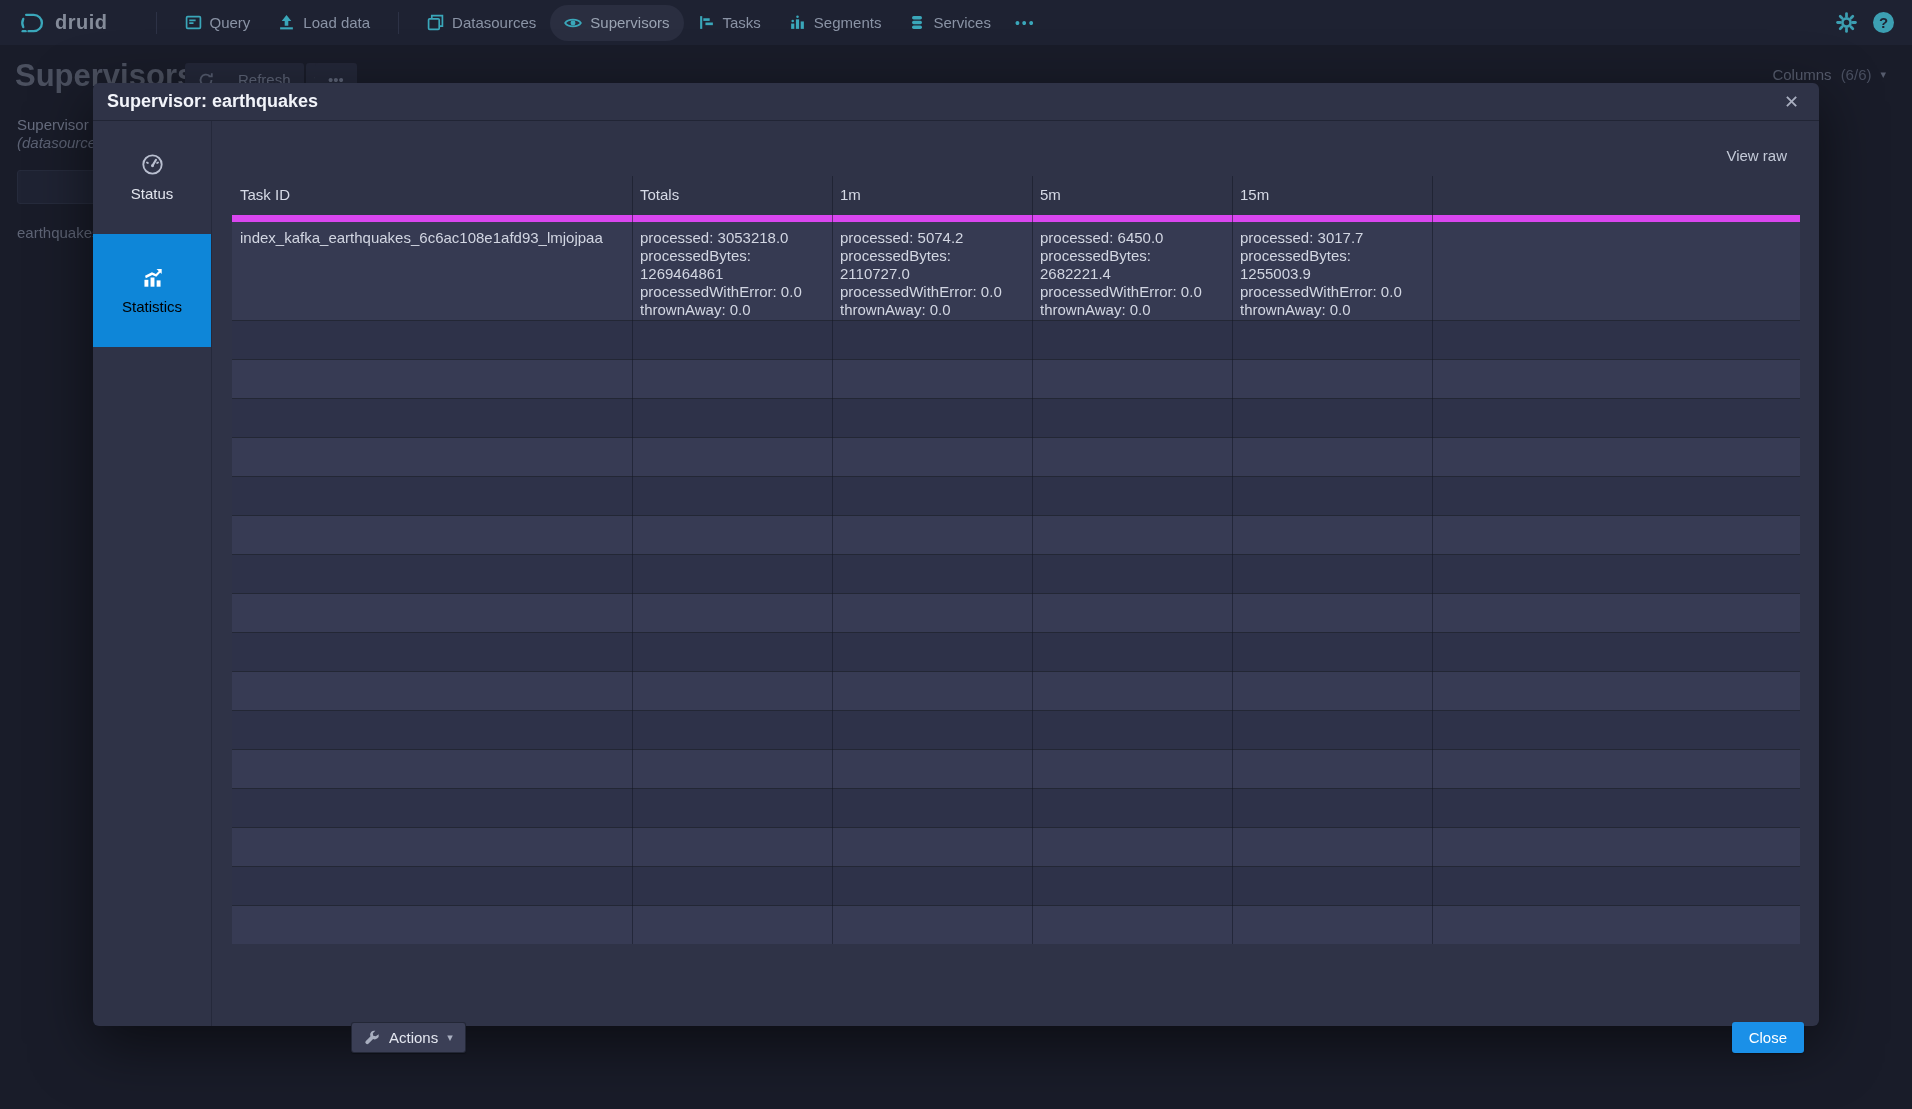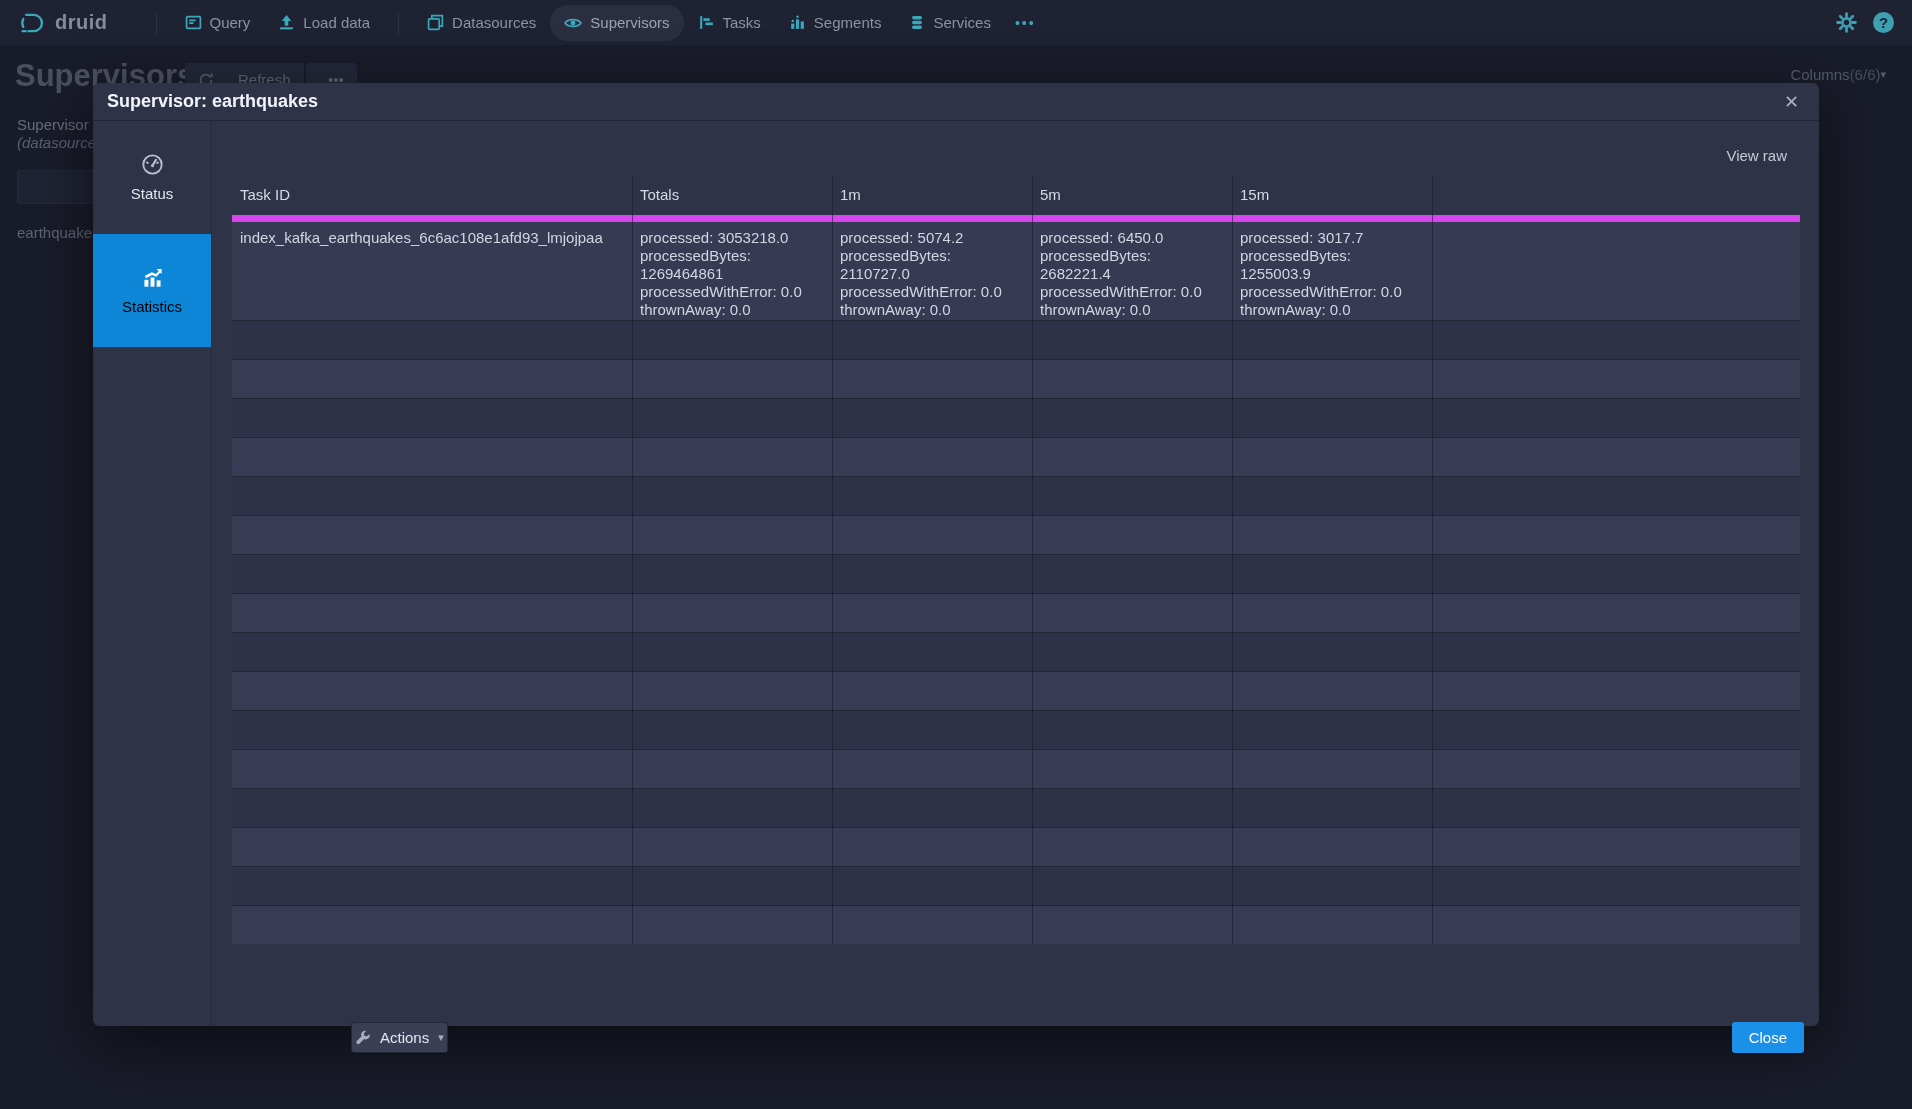--- a/index.html
+++ b/index.html
@@ -39,21 +39,21 @@
   .refresh-group { position:absolute; left:185px; top:63px; display:flex; align-items:center; }
   .btn-dim {
     height:33px; background:#232738; border:none; border-radius:3px;
     color:#5c6376; font-size:15px; display:flex; align-items:center; gap:24px;
     padding:0 13px; cursor:pointer;
   }
   .btn-dim svg { color:#545b6e; }
   .refresh-caret { margin-left:2px; padding:0 9px; }
   .more-dim { position:absolute; left:315px; top:63px; }
   .columns-btn {
-    position:absolute; right:26px; top:66px; display:flex; align-items:center; 
+    position:absolute; right:26px; top:66px; display:flex; align-items:center; gap:9px;
     color:#565c6d; font-size:15px; cursor:pointer;justify-content:flex-end;
   }
   .columns-btn .paren { color:#494f60; }
   .caret { font-size:11px; color:#565c6d; }
   .filter-label { position:absolute; left:17px; top:116px; font-size:15px; color:#676d7f; }
   .filter-sublabel { position:absolute; left:17px; top:134px; font-size:15px; font-style:italic; color:#5b6173; }
   .bg-search {
     position:absolute; left:17px; top:170px; width:220px; height:34px;
     background:#1f2333; border:1px solid #262b3c; border-radius:3px;
   }
@@ -98,21 +98,21 @@
     white-space:pre-line; overflow:hidden;
   }
   .stripe-row { height:39px; border-top:1px solid #232735; }
   .stripe-row.dark { background:#2e3249; }
   .stripe-row.light { background:#373b54; }
   .col-line { position:absolute; top:0; bottom:0; width:1px; background:rgba(20,23,36,.55); }
   
   .actions-btn {
     position:absolute; left:139px; top:901px; height:31px;
     background:#3b3f56; border:1px solid rgba(17,20,30,.55); border-radius:3px;
-    display:flex; align-items:center; gap:9px; padding:0 3px;
+    display:flex; align-items:center; gap:9px; padding:0 12px;
     color:#e4e7f0; font-size:15px; cursor:pointer; box-shadow:0 1px 1px rgba(0,0,0,.3);
   }
   .actions-btn svg { color:#a9afc0; }
   .actions-btn .caret { color:#a9afc0; }
   .close-btn {
     position:absolute; right:15px; top:901px; height:31px;
     background:#1a90e8; border:none; border-radius:3px;
     color:#ffffff; font-size:15px; padding:0 17px; cursor:pointer;
     box-shadow:0 1px 2px rgba(0,0,0,.35);
   }

